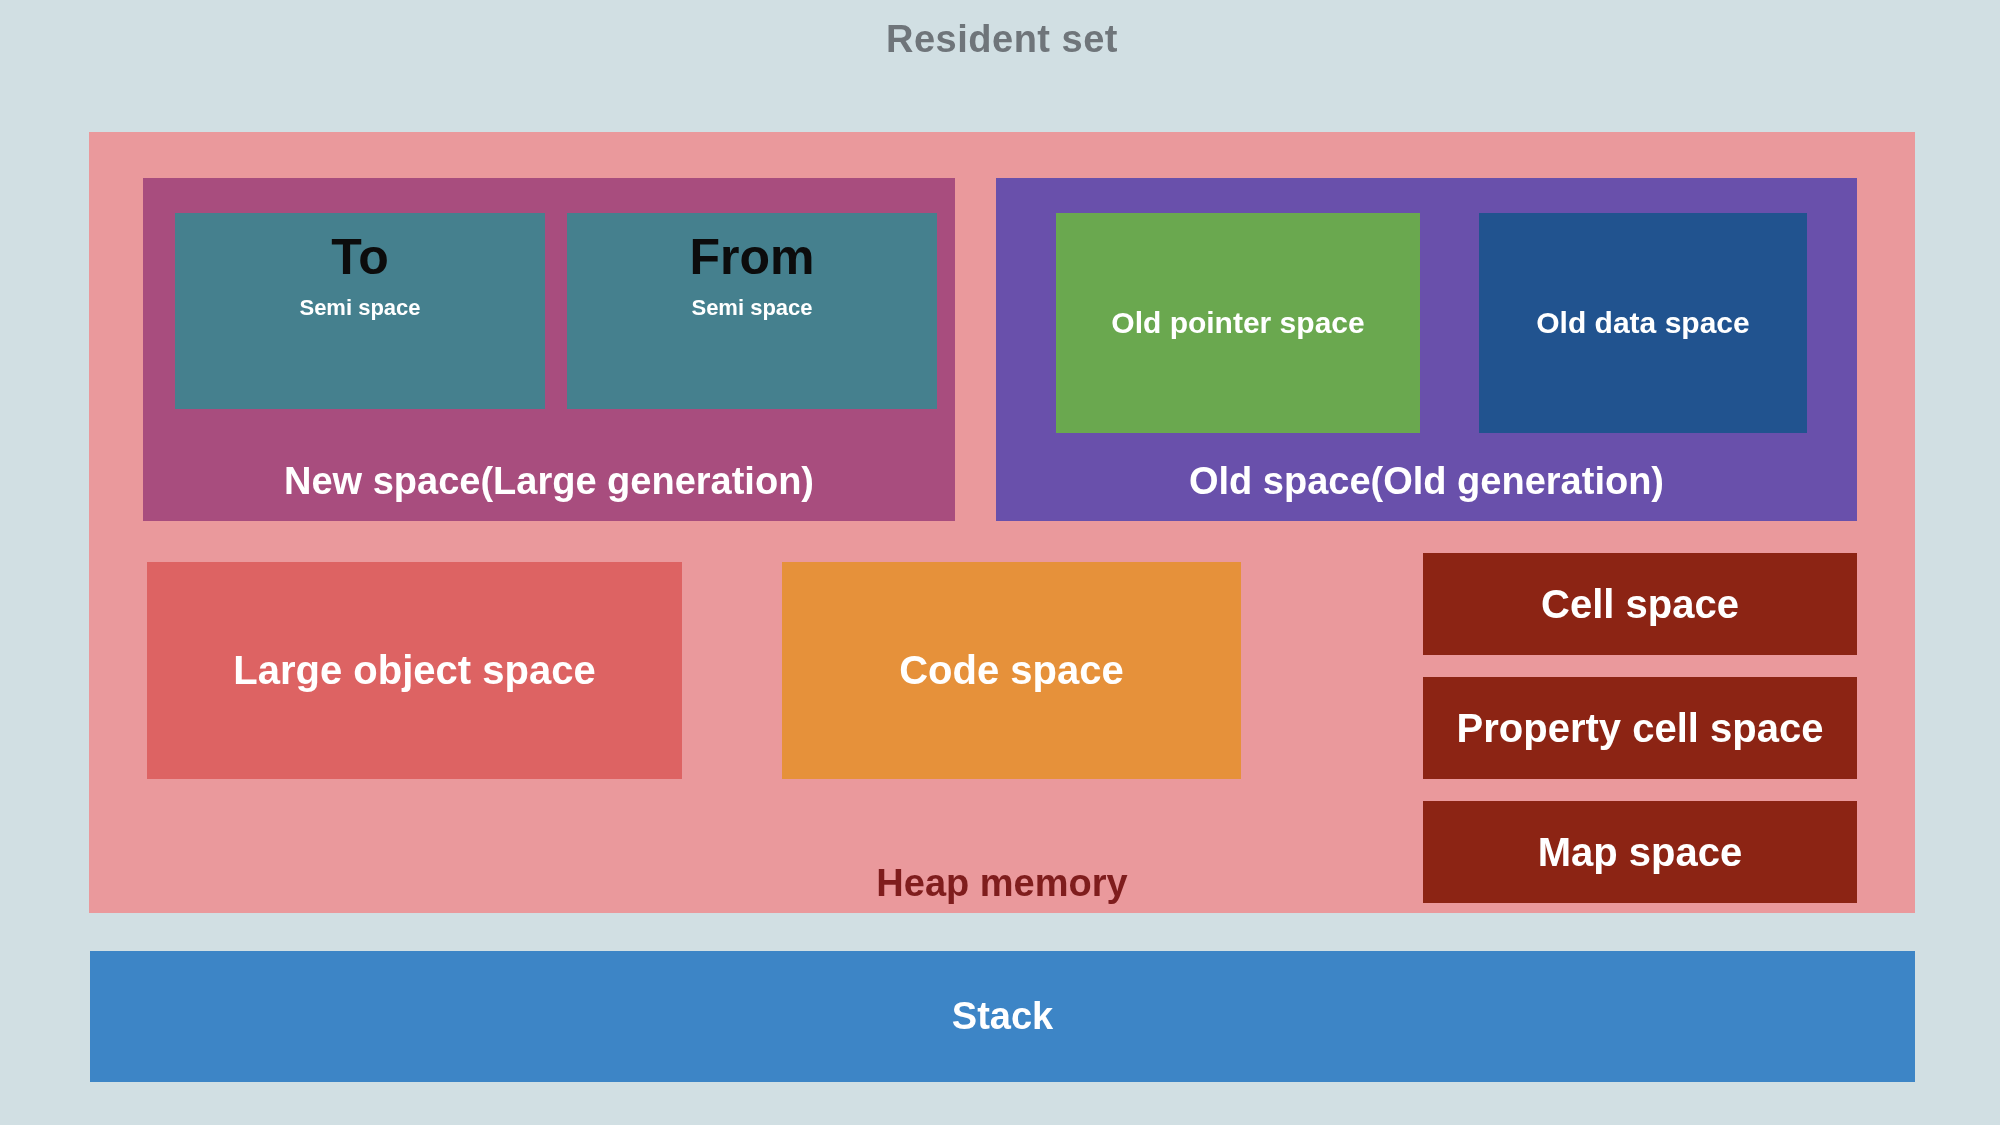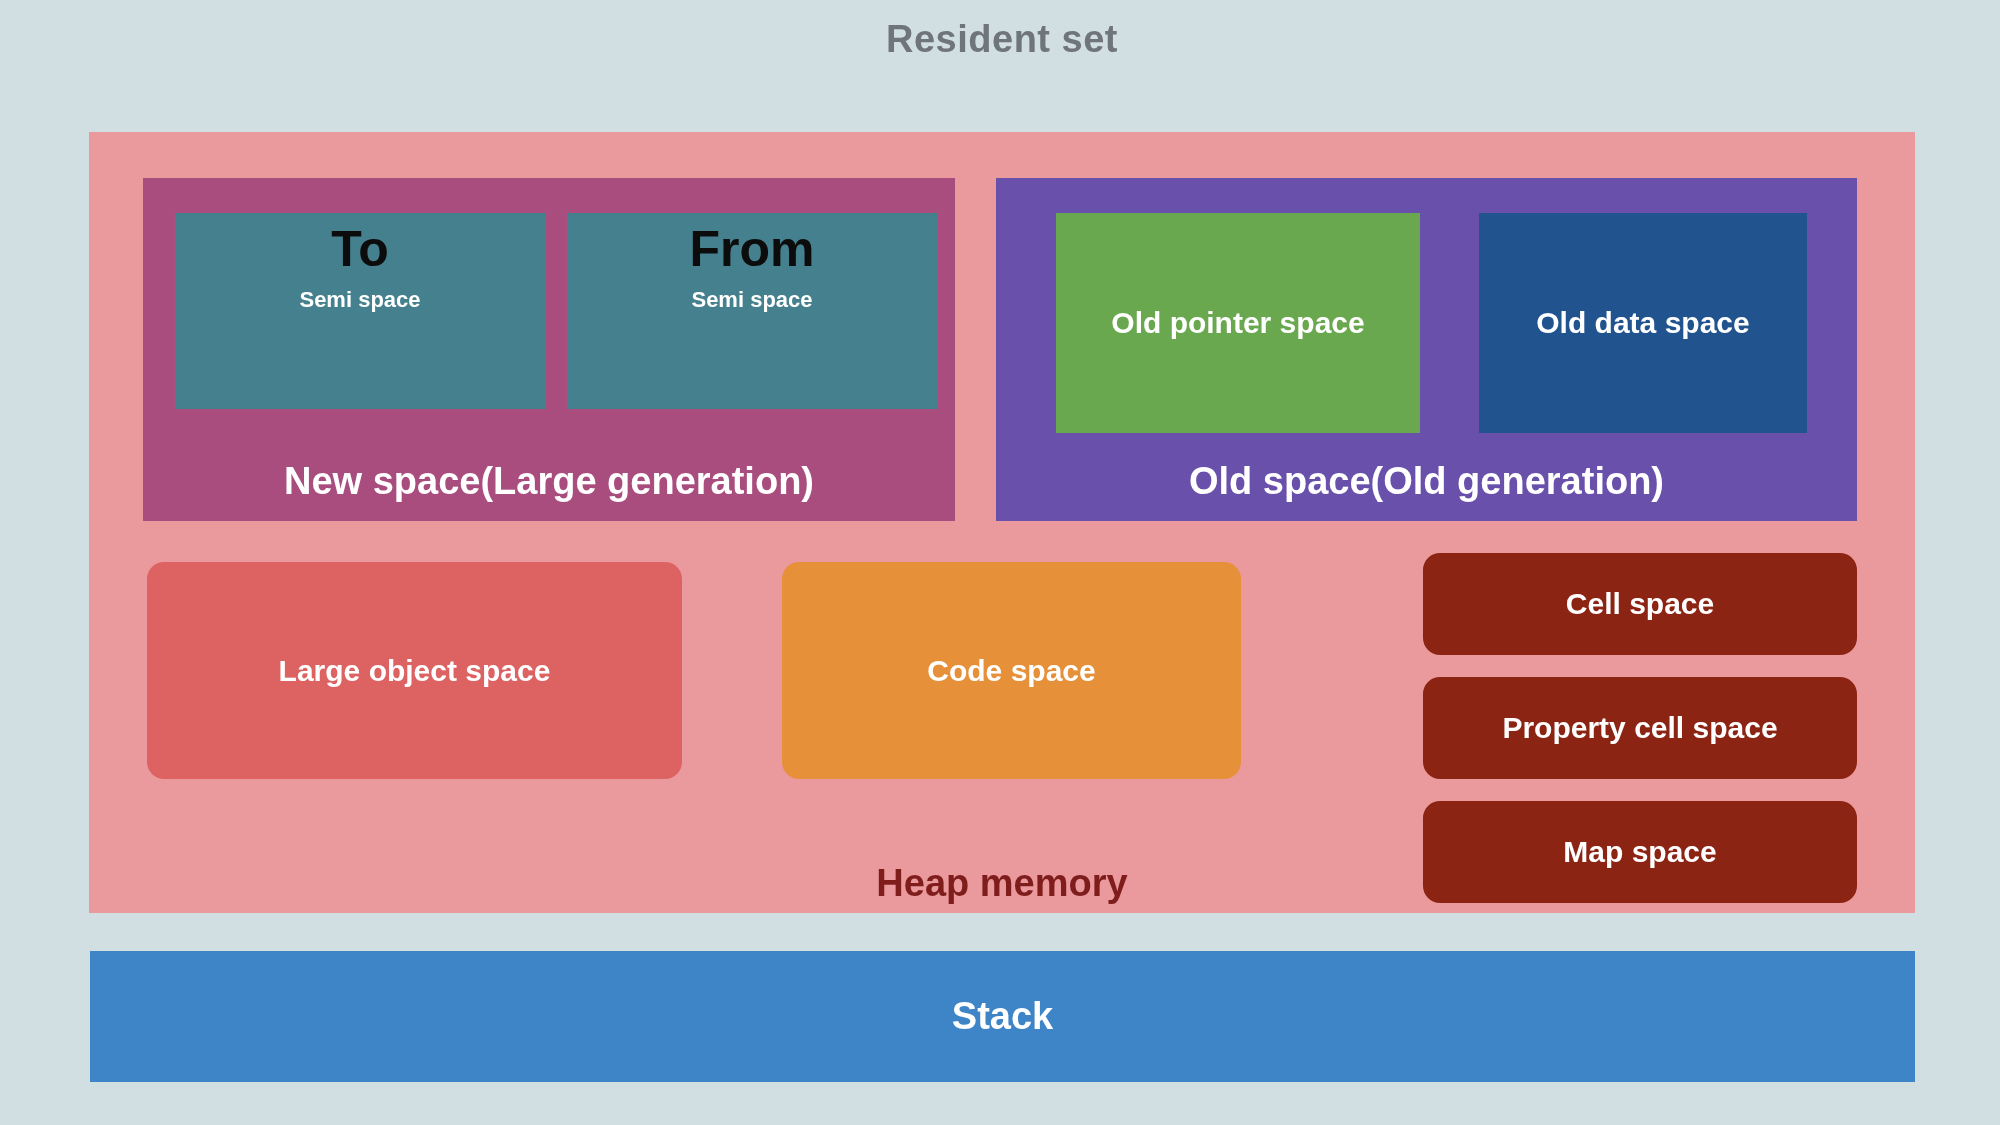--- a/index.html
+++ b/index.html
@@ -25,37 +25,37 @@
   }
   .region{position:absolute;}
   .new-space{left:54px;top:46px;width:812px;height:343px;background:#a84d7e;}
   .old-space{left:907px;top:46px;width:861px;height:343px;background:#6950ab;}
   .region-label{
     position:absolute;left:0;bottom:18px;width:100%;
     text-align:center;font-size:38px;font-weight:bold;color:#ffffff;
   }
   .semi{
     position:absolute;top:35px;width:370px;height:196px;background:#45808e;
-    text-align:center;box-sizing:border-box;padding-top:6px;
+    text-align:center;box-sizing:border-box;padding-top:14px;
   }
   .semi.to{left:32px;}
   .semi.from{left:424px;}
   .semi-title{font-size:50px;line-height:60px;font-weight:bold;color:#0c0c0c;}
   .semi-sub{font-size:22px;line-height:42px;font-weight:bold;color:#ffffff;}
   .old-box{
     position:absolute;top:35px;height:220px;
     display:flex;align-items:center;justify-content:center;
     font-size:30px;font-weight:bold;color:#ffffff;text-align:center;
   }
   .old-pointer{left:60px;width:364px;background:#6aa84f;}
   .old-data{left:468px;width:328px;background:#21538f;margin-left:15px;}
   .block{
     position:absolute;
     display:flex;align-items:center;justify-content:center;
-    font-size:30px;font-weight:bold;color:#ffffff;text-align:center;border-radius:17px;
+    font-size:40px;font-weight:bold;color:#ffffff;text-align:center;
   }
   .large-object{left:58px;top:430px;width:535px;height:217px;background:#dd6363;}
   .code-space{left:693px;top:430px;width:459px;height:217px;background:#e6913a;}
   .cell{left:1334px;width:434px;height:102px;background:#8c2414;}
   .cell-1{top:421px;}
   .cell-2{top:545px;}
   .cell-3{top:669px;}
   .stack{
     position:absolute;left:90px;top:951px;width:1825px;height:131px;
     background:#3d85c6;

